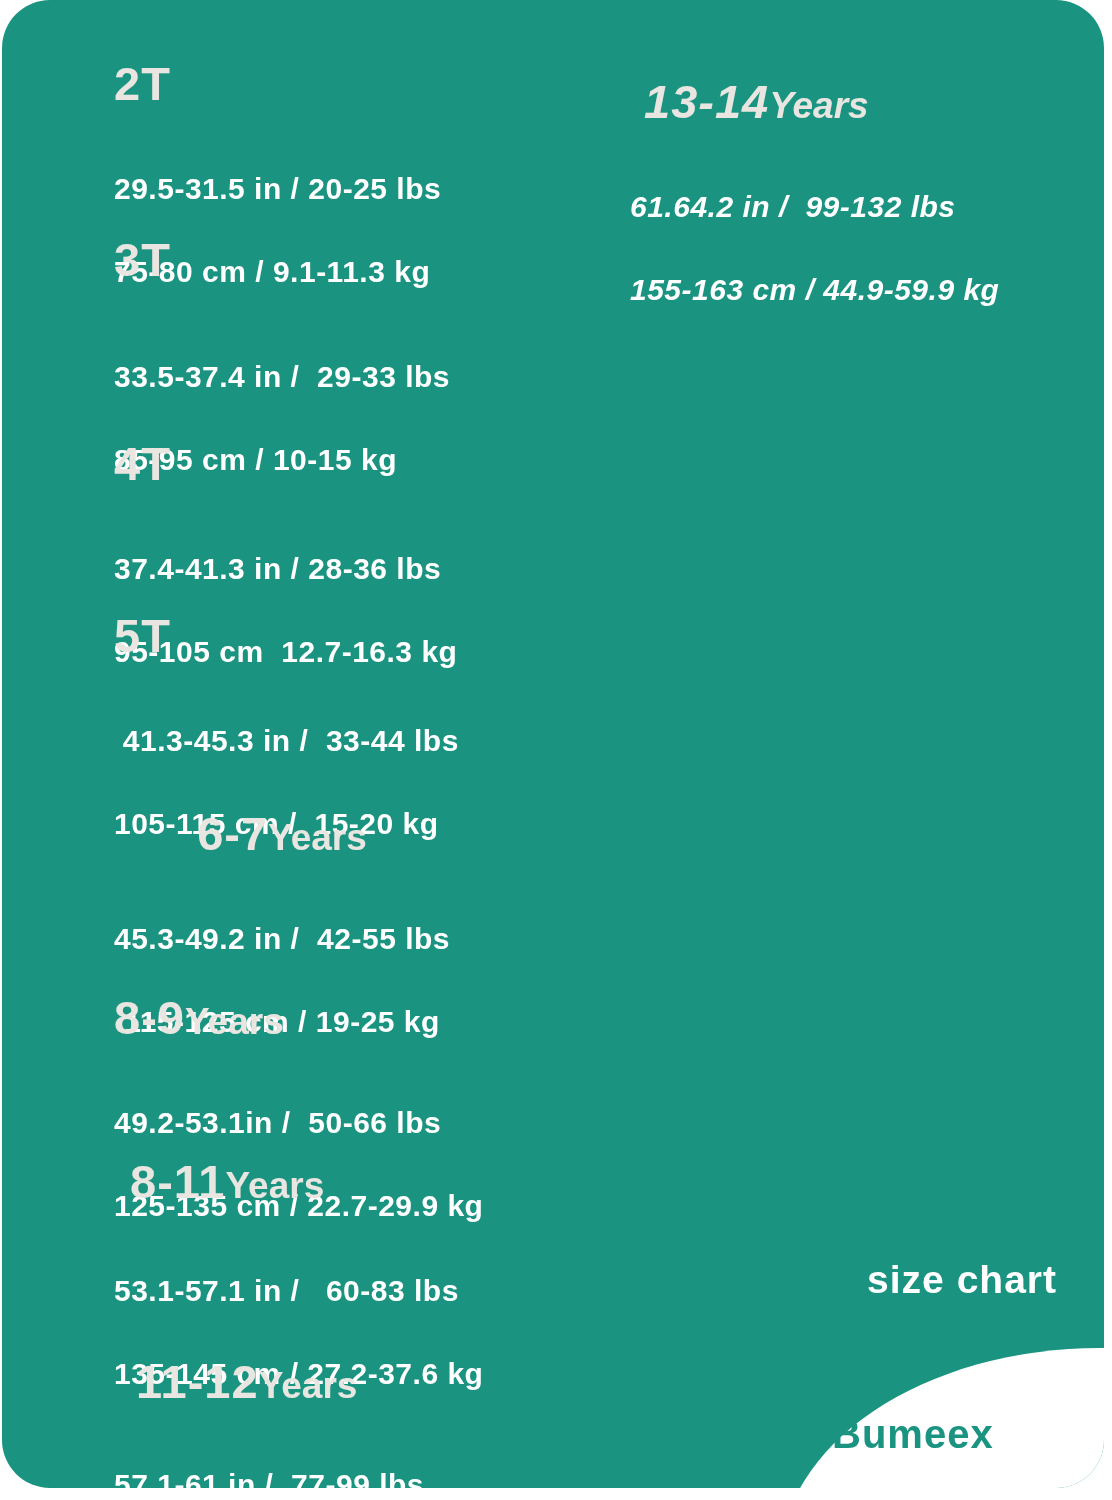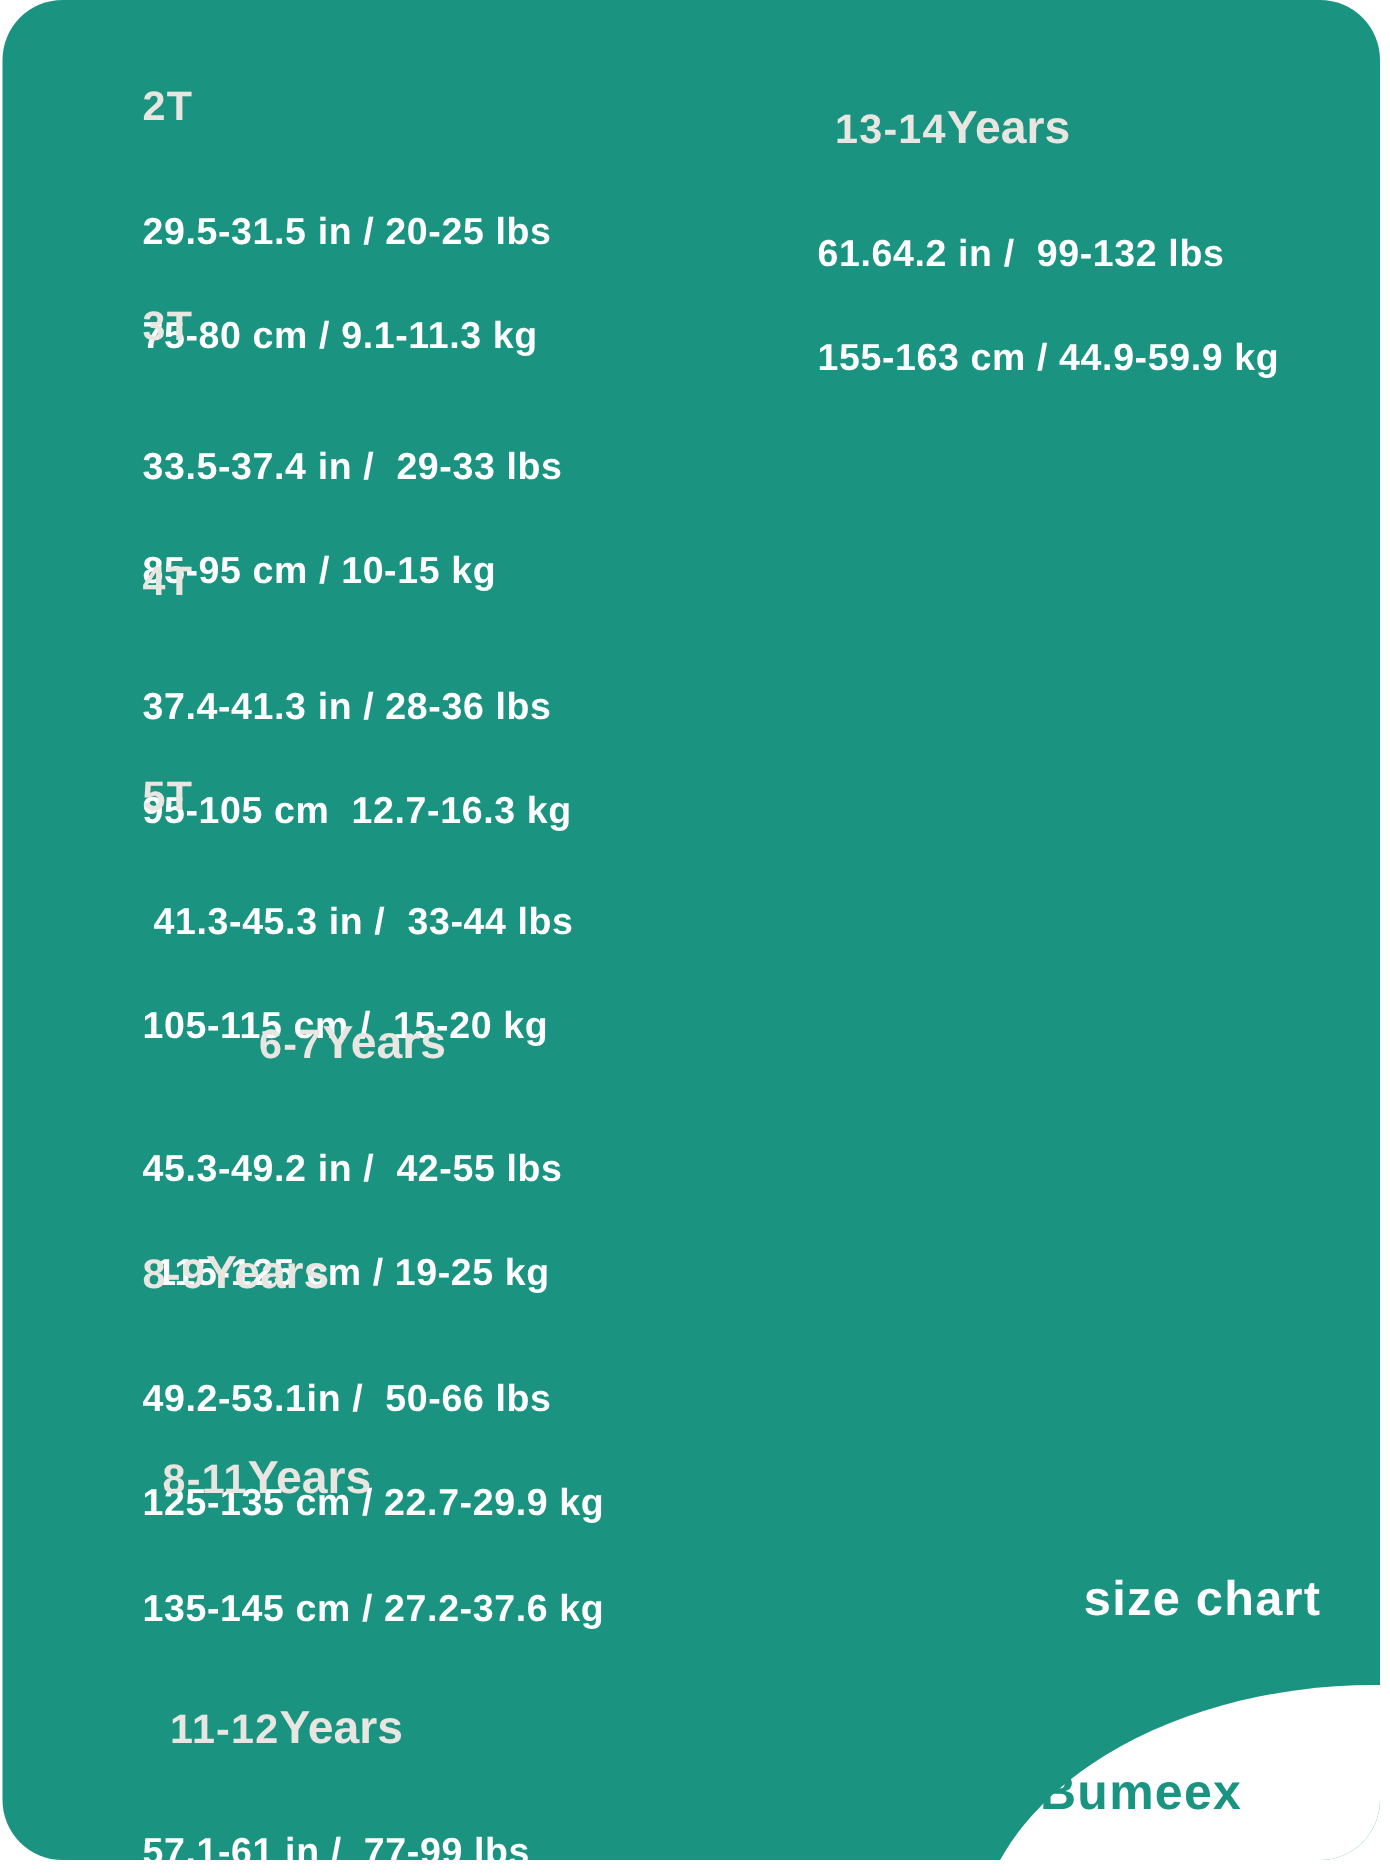--- a/index.html
+++ b/index.html
@@ -31,38 +31,38 @@
   .size-section {
     position: absolute;
     left: 112px;
     white-space: pre;
   }
   .size-header {
     color: #e9e6e1;
     margin-bottom: 8px;
     line-height: 52px;
   }
-  .size-main { font-size: 33px; letter-spacing: 1px; }
+  .size-main { font-size: 47px; letter-spacing: 1px; }
   .size-suffix { font-size: 37px; }
   .size-line {
     color: #ffffff;
     font-size: 30px;
     line-height: 47px;
     letter-spacing: 0.5px;
   }
   
   .s1 { top: 22px; }
   .s2 { top: 198px; }
   .s3 { top: 402px; }
   .s4 { top: 574px; }
   .s5 { top: 772px; text-align: center; }
   .s6 { top: 956px; }
   .s7 { top: 1120px; }
   .s8 { top: 1320px; }
-  .s9 { left: 652px; top: 40px; }
+  .s9 { left: 628px; top: 40px; font-style: italic; }
   .s2 .size-header { margin-bottom: 20px; }
   .s7 .size-header { padding-left: 16px; margin-bottom: 12px; }
   .s8 .size-header { padding-left: 22px; margin-bottom: 6px; }
   .s9 .size-header { padding-left: 14px; }
   .size-chart-title {
     position: absolute;
     right: 47px;
     top: 1258px;
     color: #ffffff;
     font-size: 39px;
@@ -123,20 +123,21 @@
     </div>
 
     <div class="size-section s6">
       <div class="size-header"><span class="size-main">8-9</span><span class="size-suffix">Years</span></div>
       <div class="size-line">49.2-53.1in /  50-66 lbs</div>
       <div class="size-line">125-135 cm / 22.7-29.9 kg</div>
     </div>
 
     <div class="size-section s7">
       <div class="size-header"><span class="size-main">8-11</span><span class="size-suffix">Years</span></div>
+      <div class="size-line">53.1-57.1 in /   60-83 lbs</div>
       <div class="size-line">135-145 cm / 27.2-37.6 kg</div>
     </div>
 
     <div class="size-section s8">
       <div class="size-header"><span class="size-main">11-12</span><span class="size-suffix">Years</span></div>
       <div class="size-line">57.1-61 in /  77-99 lbs</div>
       
     </div>
 
     <div class="size-section s9">

